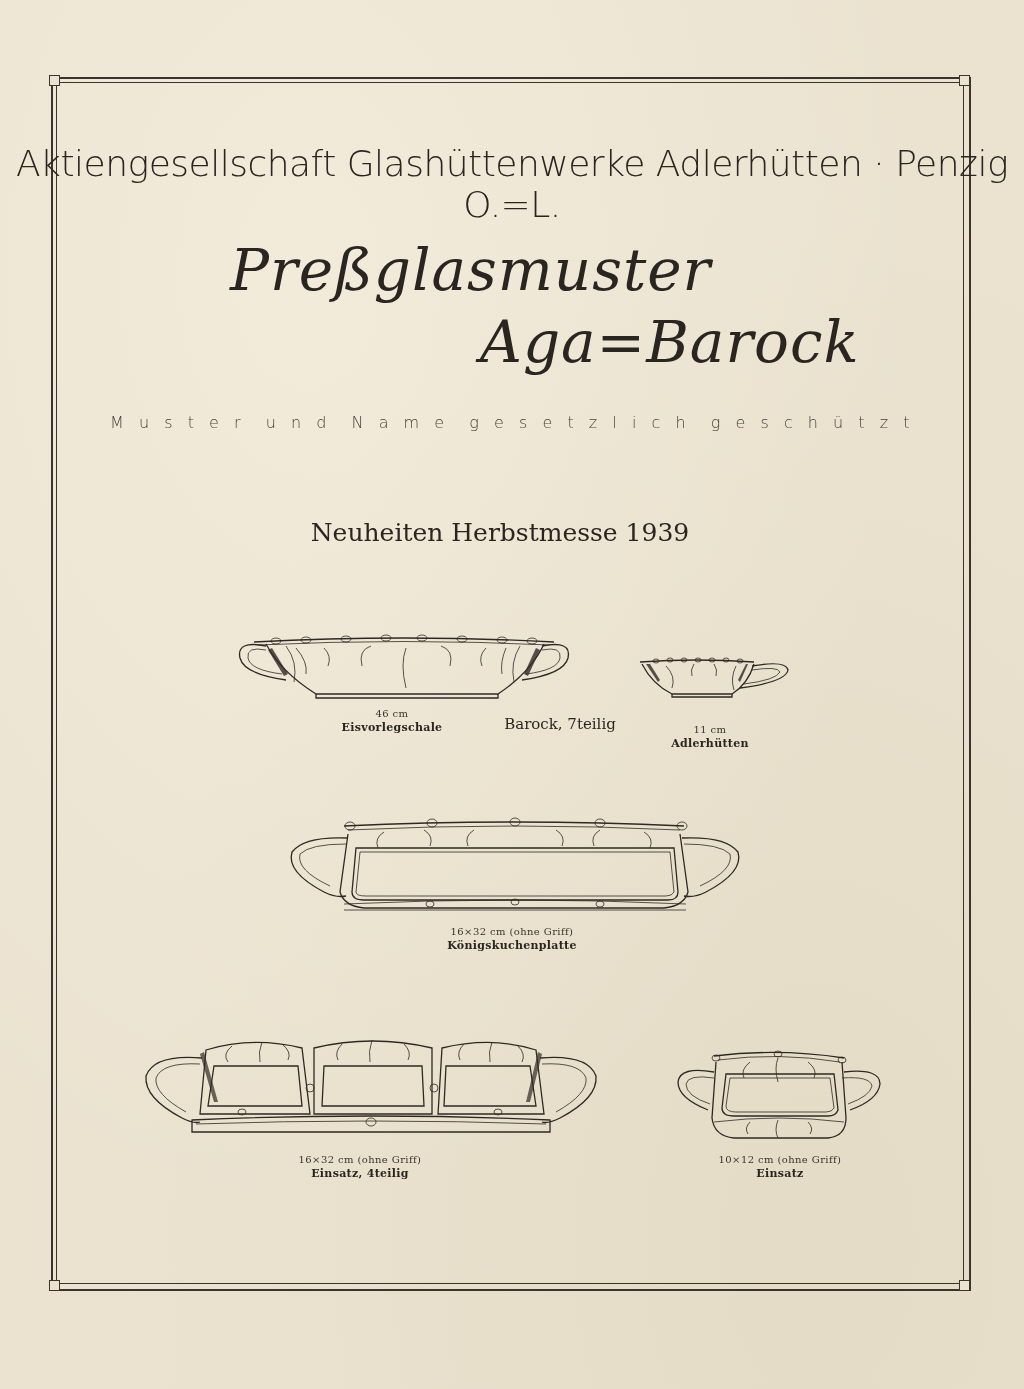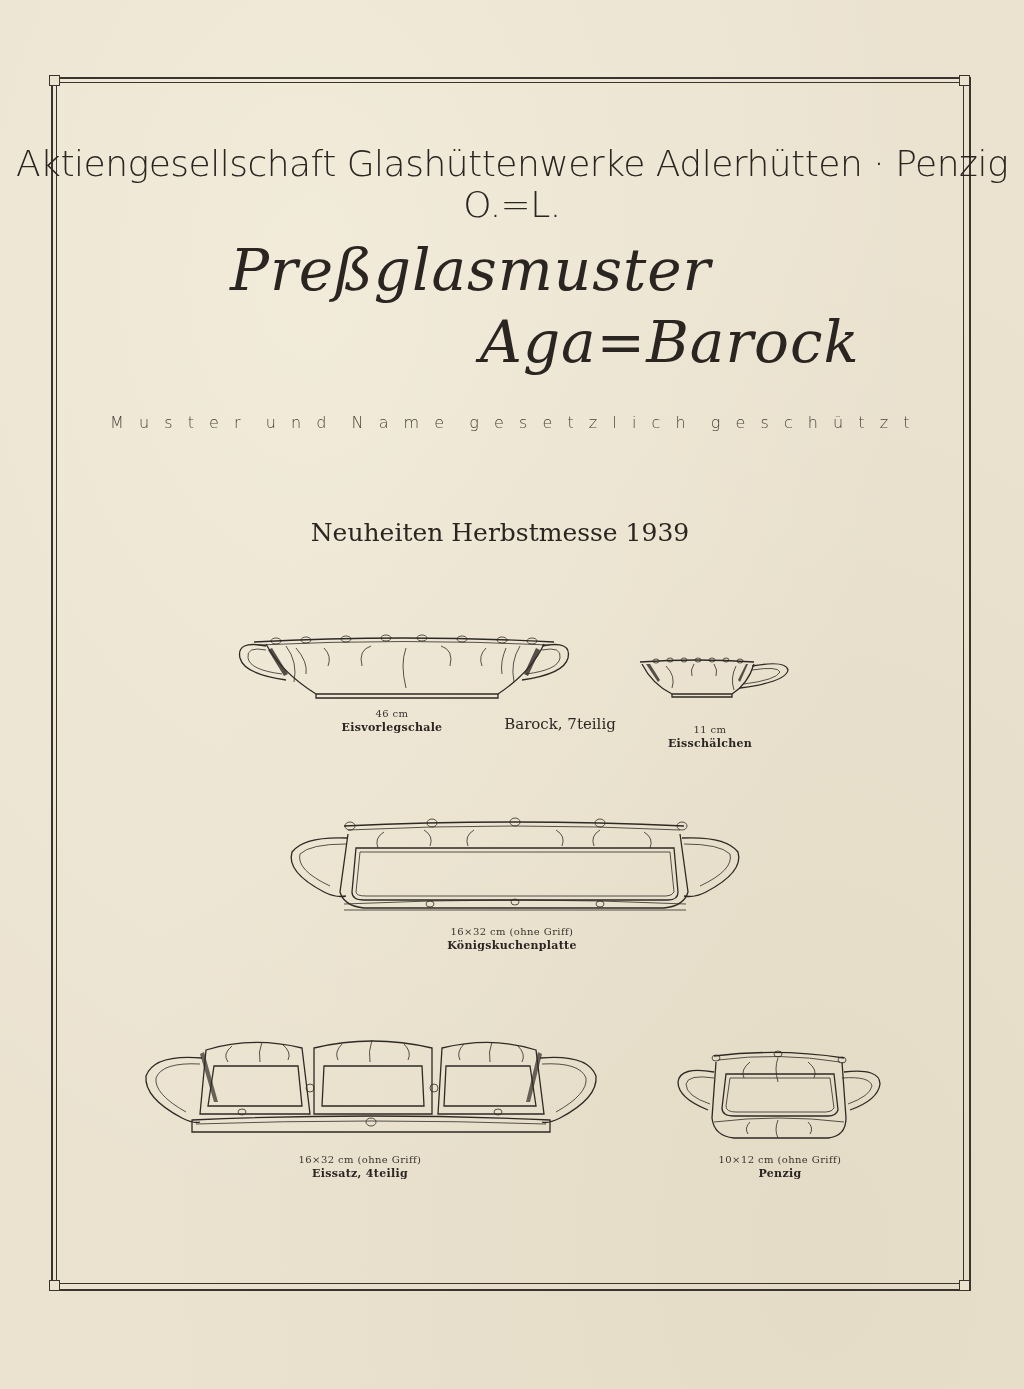--- a/index.html
+++ b/index.html
@@ -147,21 +147,21 @@
   <path class="l" d="M6 8 Q16 28 36 38 L96 38 Q112 28 118 8"></path>
   <path class="l" d="M36 38 L36 41 L96 41 L96 38"></path>
   <path class="l" d="M116 10 Q150 4 152 14 Q150 26 104 32"></path>
   <path class="t" d="M116 14 Q142 10 144 16 Q140 24 108 28"></path>
   <path class="t" d="M30 10 Q40 20 36 32 M58 8 Q54 14 56 20 M78 8 Q82 14 80 20 M100 10 Q94 22 98 34"></path>
   <path class="f" d="M10 8 L22 26 L24 24 L14 8 Z M112 8 L104 26 L102 24 L110 8 Z" opacity="0.8"></path>
 </svg>
 
 <div class="abs cap" style="left:640px;top:708px;width:140px;margin-top:16px;">
   <div class="size">11 cm</div>
-  <div class="name">Eisschälchen</div>
+  <div class="name">Adlerhütten</div>
 </div>
 
 <svg style="left:284px;top:812px;" width="462" height="102" viewBox="0 0 462 102">
   <path class="l" d="M60 14 Q231 6 400 14"></path>
   <path class="t" d="M64 18 Q231 10 396 18"></path>
   <g class="t">
     <ellipse cx="66" cy="14" rx="5" ry="4"></ellipse>
       <ellipse cx="148" cy="11" rx="5" ry="4"></ellipse>
       <ellipse cx="231" cy="10" rx="5" ry="4"></ellipse>
     <ellipse cx="316" cy="11" rx="5" ry="4"></ellipse>
@@ -209,21 +209,21 @@
       <ellipse cx="229" cy="94" rx="5" ry="4"></ellipse>
       <ellipse cx="356" cy="84" rx="4" ry="3"></ellipse>
     <ellipse cx="168" cy="60" rx="4" ry="4"></ellipse>
       <ellipse cx="292" cy="60" rx="4" ry="4"></ellipse>
   </g>
   <path class="f" d="M62 24 L76 74 L72 74 L58 26 Z M396 24 L384 74 L388 74 L400 26 Z" opacity="0.7"></path>
 </svg>
 
 <div class="abs cap" style="left:260px;top:1154px;width:200px;">
   <div class="size">16×32 cm (ohne Griff)</div>
-  <div class="name">Eissatz, 4teilig</div>
+  <div class="name">Einsatz, 4teilig</div>
 </div>
 
 <svg style="left:674px;top:1048px;" width="210" height="94" viewBox="0 0 210 94">
   <path class="l" d="M40 8 Q105 0 170 10"></path>
   <path class="t" d="M44 12 Q105 4 166 14"></path>
   <g class="t">
     <ellipse cx="42" cy="10" rx="4" ry="3"></ellipse>
       <ellipse cx="104" cy="6" rx="4" ry="3"></ellipse>
       <ellipse cx="168" cy="12" rx="4" ry="3"></ellipse>
   </g>
@@ -233,14 +233,14 @@
   <path class="l" d="M40 24 Q6 18 4 34 Q4 50 34 62"></path>
   <path class="t" d="M40 30 Q14 26 12 36 Q12 48 36 56"></path>
   <path class="l" d="M170 24 Q206 20 206 36 Q204 52 176 62"></path>
   <path class="t" d="M168 30 Q196 28 198 38 Q196 48 174 56"></path>
   <path class="t" d="M76 14 Q66 22 70 30 M104 10 Q100 20 104 34 M134 14 Q144 22 140 30"></path>
   <path class="t" d="M40 74 Q105 66 170 74 M76 74 Q70 80 74 86 M104 72 Q100 82 104 90 M134 74 Q140 80 136 86"></path>
 </svg>
 
 <div class="abs cap" style="left:690px;top:1154px;width:180px;">
   <div class="size">10×12 cm (ohne Griff)</div>
-  <div class="name">Penzig</div>
+  <div class="name">Einsatz</div>
 </div>
 
 </body></html>

